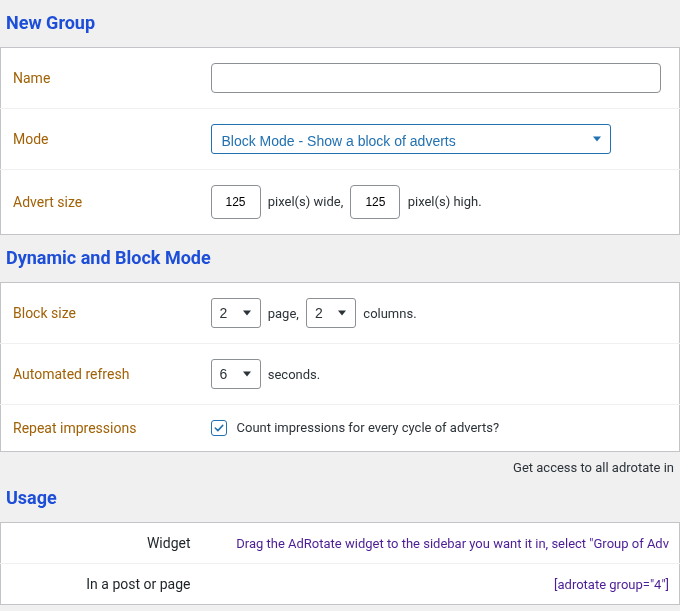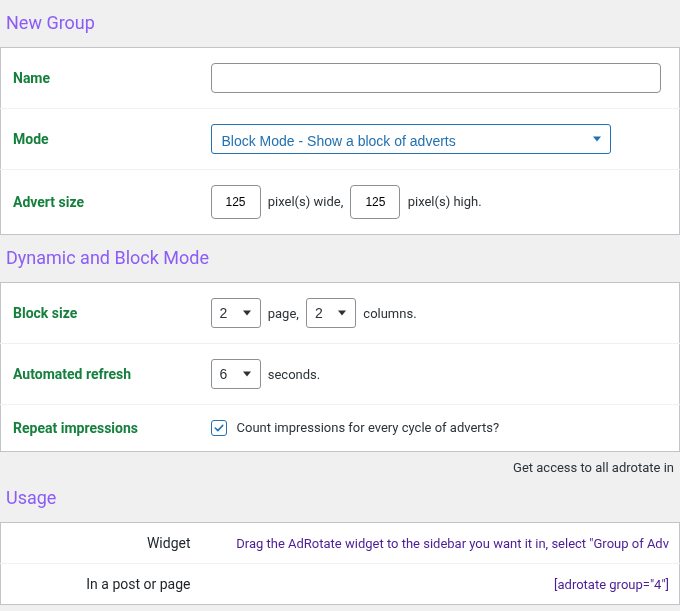--- a/index.html
+++ b/index.html
@@ -10,22 +10,22 @@
     body {
       font-family: -apple-system, BlinkMacSystemFont, "Segoe UI", Roboto, sans-serif;
       background: #f0f0f1;
       font-size: 13px;
       color: #1d2327;
       padding: 0;
       width: 680px;
     }
     h2 {
       font-size: 18px;
-      font-weight: 400;
-      color: #8b5cf6;
+      font-weight: 700;
+      color: #1d4ed8;
       padding: 12px 6px 14px 6px;
     }
     .form-table {
       background: #fff;
       border: 1px solid #c3c4c7;
       border-collapse: collapse;
       width: 100%;
       margin-bottom: 0;
     }
     .form-table tr {
@@ -35,23 +35,23 @@
       border-bottom: none;
     }
     .form-table th,
     .form-table td {
       text-align: left;
       padding: 15px 10px;
       vertical-align: middle;
     }
     .form-table th {
       width: 200px;
-      font-weight: 700;
-      font-size: 14px;
-      color: #15803d;
+      font-weight: 400;
+      font-size: 14px;
+      color: #a16207;
       padding-left: 12px;
     }
     .form-table td {
       font-size: 13px;
       color: #2c3338;
     }
     input[type="text"].wide {
       width: 100%;
       max-width: 450px;
       height: 30px;

